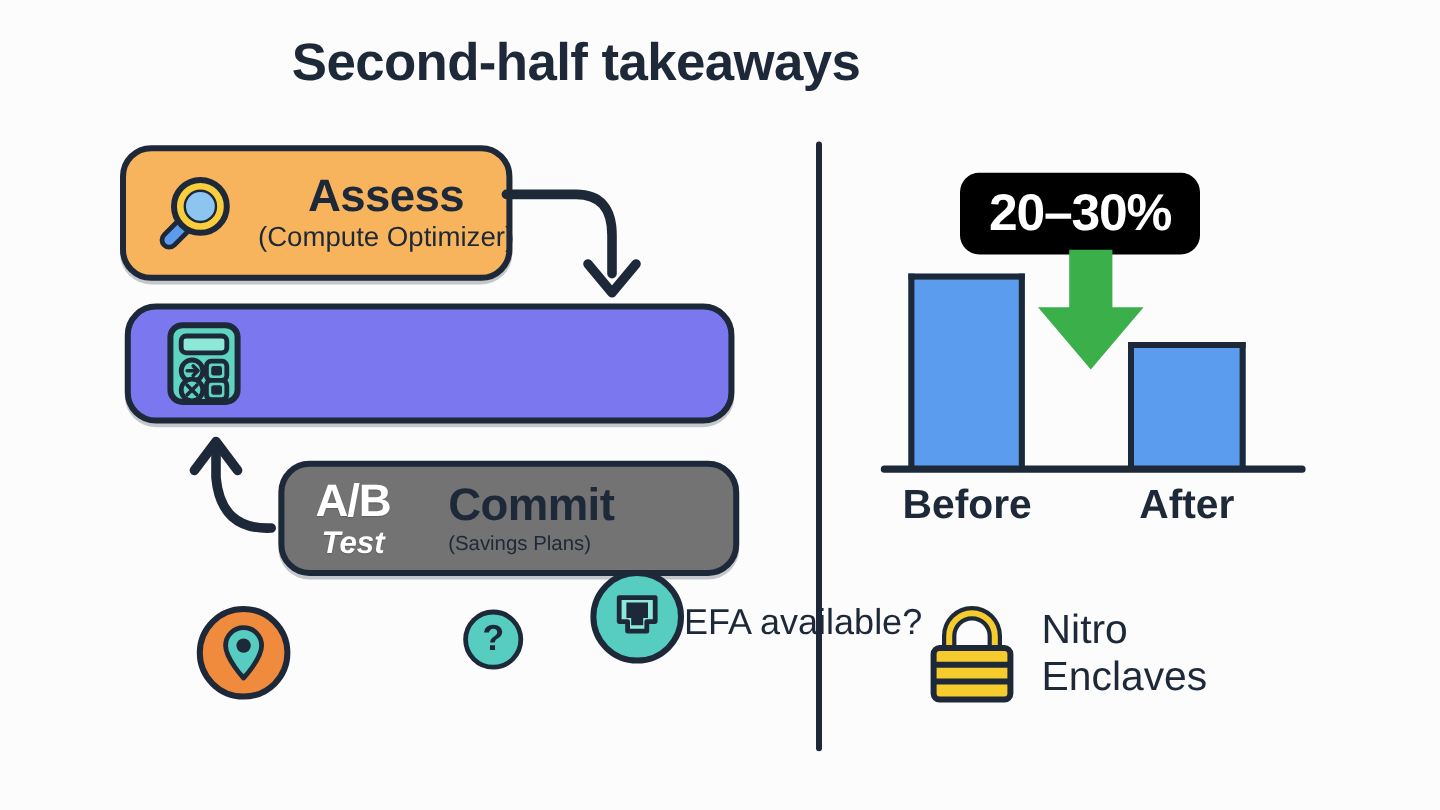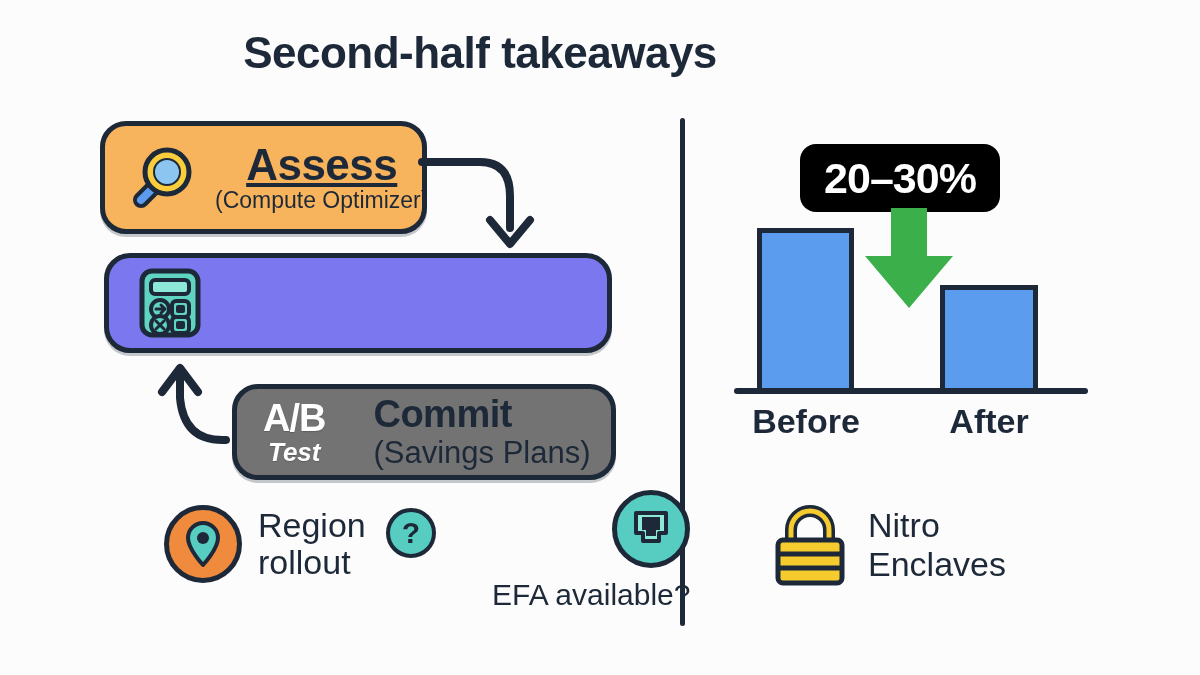--- a/index.html
+++ b/index.html
@@ -98,21 +98,21 @@
   .card-sub {
     font-size: 23px;
     font-weight: normal;
     color: #1d2938;
     white-space: nowrap;
     margin-top: 2px;
   }
 
   
   #assess-text { margin-left: 16px; align-items: center; }
-  #assess-text .card-main { font-size: 44px; text-decoration: underline; }
+  #assess-text .card-main { font-size: 38px; }
   #assess-text .card-sub  { font-size: 23px; margin-top: 1px; }
 
   
   #model-text { margin-left: 18px; }
   #model-text .card-main { font-size: 40px; }
   #model-text .card-sub  { font-size: 24px; }
 
   
   #ab-block {
     display: flex;
@@ -120,21 +120,21 @@
     align-items: center;
     justify-content: center;
     line-height: 1.0;
     color: #ffffff;
     text-shadow: 0 1px 1px rgba(29,41,56,0.28);
   }
   #ab-main { font-size: 38px; font-weight: bold; letter-spacing: -1px; }
   #ab-sub  { font-size: 26px; font-weight: bold; margin-top: 2px; font-style: italic; }
   #commit-text { margin-left: 48px; }
   #commit-text .card-main { font-size: 38px; }
-  #commit-text .card-sub  { font-size: 31px; }
+  #commit-text .card-sub  { font-size: 17px; }
 
   
   .icon-svg { display: block; }
 
   
   .arrow-svg { position: absolute; overflow: visible; }
   #arrow-assess-model { left: 418px; top: 150px; }
   #arrow-commit-model { left: 148px; top: 358px; }
 
   
@@ -174,23 +174,23 @@
     display: flex;
     align-items: center;
     justify-content: center;
     font-size: 30px;
     font-weight: bold;
     color: #1d2938;
   }
 
   #feature-efa {
     left: 492px;
-    top: 490px;
-    flex-direction: column;
-    align-items: flex-end;
+    top: 475px;
+    flex-direction: row;
+    align-items: center;
   }
   #efa-circle { width: 78px; height: 78px; background: #57cdc2; }
   #efa-label {
     margin-top: 10px;
     font-size: 30px;
     color: #1d2938;
     white-space: nowrap;
   }
 
   
@@ -316,22 +316,20 @@
     <path d="M14 34 L32 10 L50 34" stroke="#1d2938" stroke-width="8" fill="none" stroke-linecap="round" stroke-linejoin="round"></path>
   </svg>
 
   <div class="feature" id="feature-region">
     <div class="circle-icon" id="region-circle">
       <svg class="icon-svg" width="42" height="48" viewBox="0 0 42 48">
         <path d="M21 3C12.7 3 6 9.7 6 18c0 11 15 27 15 27s15-16 15-27c0-8.3-6.7-15-15-15z" fill="#57cdc2" stroke="#1d2938" stroke-width="4" stroke-linejoin="round"></path>
         <circle cx="21" cy="18" r="6" fill="#1d2938"></circle>
       </svg>
     </div>
-    <div id="region-label">Region
-rollout</div>
   </div>
 
   <div id="question-badge">?</div>
 
   <div class="feature" id="feature-efa">
     <div class="circle-icon" id="efa-circle">
       <svg class="icon-svg" width="46" height="42" viewBox="0 0 46 42">
         <path d="M8 5h30v20l-7 0v8H15v-8l-7 0z" fill="#8ee8d8" stroke="#1d2938" stroke-width="4" stroke-linejoin="round"></path>
         <path d="M14 9h18v13l-4 0v6H18v-6l-4 0z" fill="#1d2938"></path>
       </svg>

